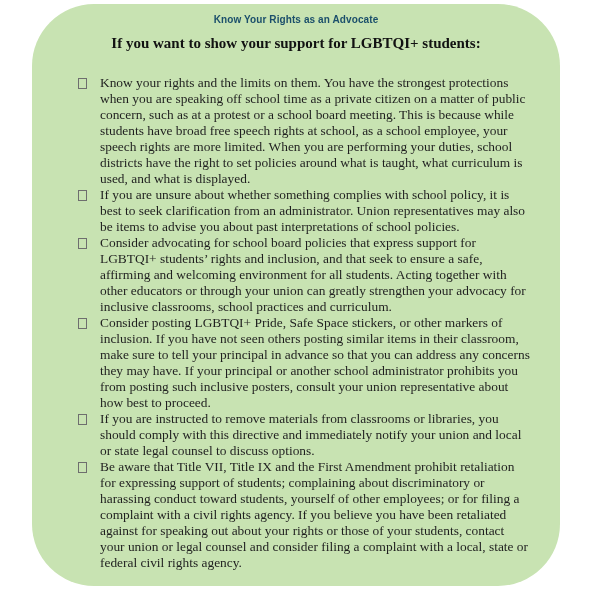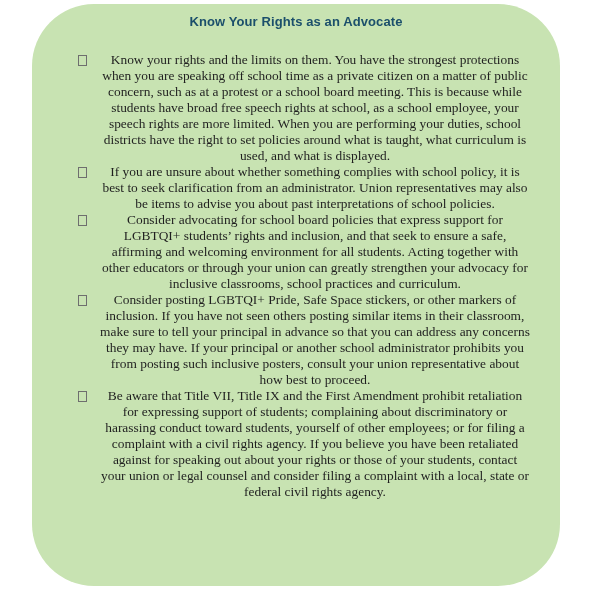--- a/index.html
+++ b/index.html
@@ -16,21 +16,21 @@
     width: 528px; height: 582px;
     background: #c8e3b2;
     border-radius: 62px;
     box-sizing: border-box;
   }
   .title {
     margin-top: 10px;
     text-align: center;
     font-family: "Liberation Sans", sans-serif;
     font-weight: bold;
-    font-size: 13px;
+    font-size: 10px;
     letter-spacing: 0.1px;
     color: #1b4f6b;
   }
   .subtitle {
     margin-top: 10px;
     text-align: center;
     font-family: "Liberation Serif", serif;
     font-weight: bold;
     font-size: 15px;
     color: #121212;
@@ -39,51 +39,56 @@
     list-style: none;
     margin: 23px 0 0 0;
     padding: 0 30px 0 46px;
   }
   li.point {
     display: flex;
     align-items: flex-start;
     color: #1f1f1f;
     font-size: 13.4px;
     line-height: 16px;
-    text-align: center;
+    text-align: left;
   }
   .box {
     flex: 0 0 auto;
     width: 7px; height: 9px;
     border: 1px solid #6e6e6e;
     margin: 3px 13px 0 0;
     background: transparent;
   }
   .pt { flex: 1; }
 </style>
 </head>
 <body>
 
 <div class="card">
   <div class="title">Know Your Rights as an Advocate</div>
+  <div class="subtitle">If you want to show your support for LGBTQI+ students:</div>
   <ul class="points">
     <li class="point">
       <span class="box"></span>
       <span class="pt">Know your rights and the limits on them. You have the strongest protections when you are speaking off school time as a private citizen on a matter of public concern, such as at a protest or a school board meeting. This is because while students have broad free speech rights at school, as a school employee, your speech rights are more limited. When you are performing your duties, school districts have the right to set policies around what is taught, what curriculum is used, and what is displayed.</span>
     </li>
     <li class="point">
       <span class="box"></span>
       <span class="pt">If you are unsure about whether something complies with school policy, it is best to seek clarification from an administrator. Union representatives may also be items to advise you about past interpretations of school policies.</span>
     </li>
     <li class="point">
       <span class="box"></span>
       <span class="pt">Consider advocating for school board policies that express support for LGBTQI+ students’ rights and inclusion, and that seek to ensure a safe, affirming and welcoming environment for all students. Acting together with other educators or through your union can greatly strengthen your advocacy for inclusive classrooms, school practices and curriculum.</span>
     </li>
     <li class="point">
       <span class="box"></span>
       <span class="pt">Consider posting LGBTQI+ Pride, Safe Space stickers, or other markers of inclusion. If you have not seen others posting similar items in their classroom, make sure to tell your principal in advance so that you can address any concerns they may have. If your principal or another school administrator prohibits you from posting such inclusive posters, consult your union representative about how best to proceed.</span>
     </li>
     <li class="point">
       <span class="box"></span>
+      <span class="pt">If you are instructed to remove materials from classrooms or libraries, you should comply with this directive and immediately notify your union and local or state legal counsel to discuss options.</span>
+    </li>
+    <li class="point">
+      <span class="box"></span>
       <span class="pt">Be aware that Title VII, Title IX and the First Amendment prohibit retaliation for expressing support of students; complaining about discriminatory or harassing conduct toward students, yourself of other employees; or for filing a complaint with a civil rights agency. If you believe you have been retaliated against for speaking out about your rights or those of your students, contact your union or legal counsel and consider filing a complaint with a local, state or federal civil rights agency.</span>
     </li>
   </ul>
 </div>
 
 </body></html>

